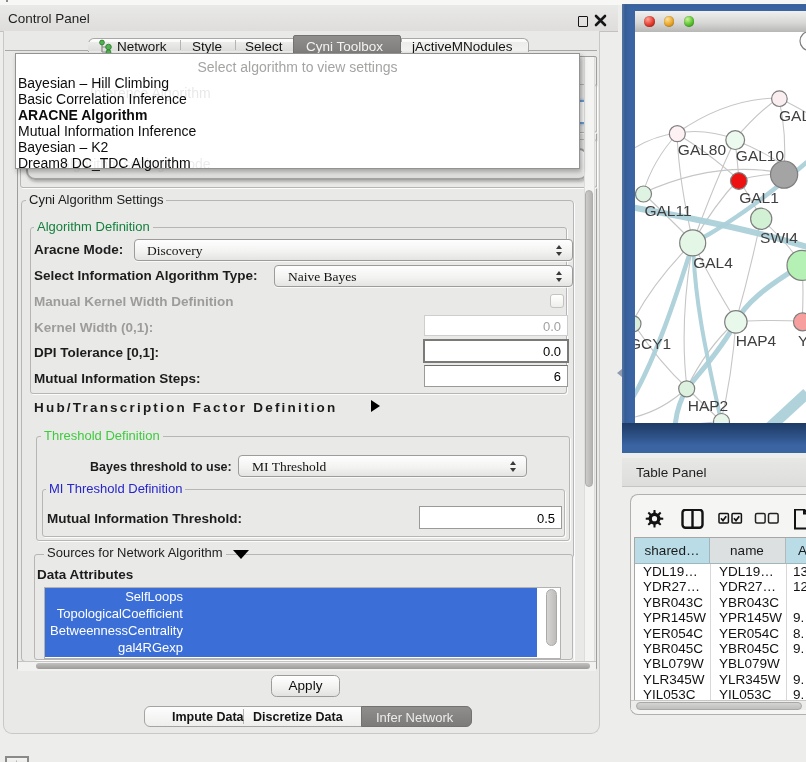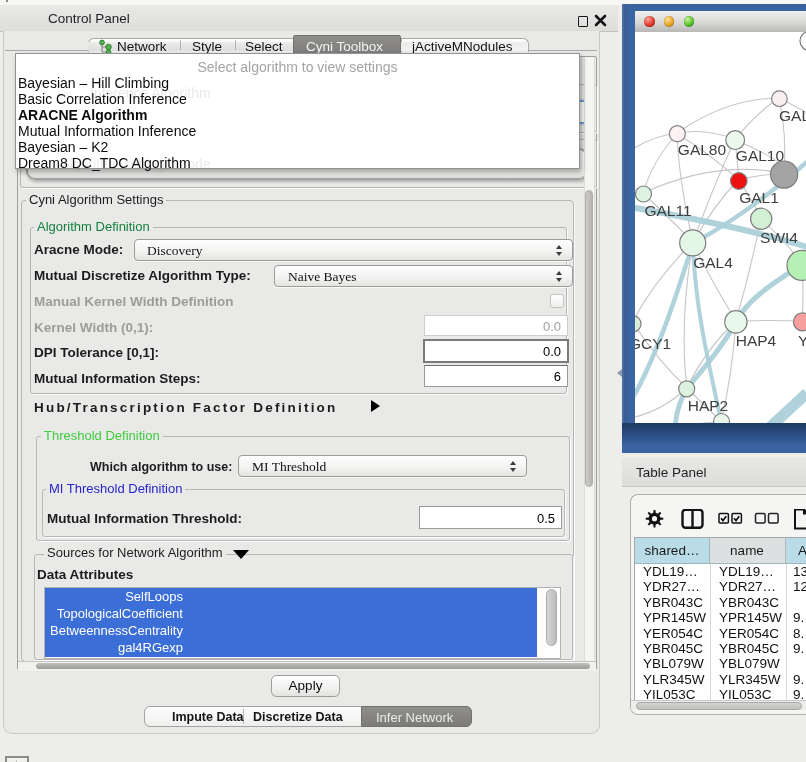--- a/index.html
+++ b/index.html
@@ -14,21 +14,21 @@
   .stepper:after{content:"";position:absolute;left:1px;bottom:0.5px;border-left:3px solid transparent;border-right:3px solid transparent;border-top:4.5px solid #3a3a3a;}
   .tfield{position:absolute;background:#fff;font-size:13px;text-align:right;}
   .tfield span{position:absolute;right:6px;top:50%;transform:translateY(-50%);}
 </style></head>
 <body>
 
 <div class="abs" style="left:0;top:0;width:806px;height:5px;background:#f7f7f6;"></div>
 <div class="abs" style="left:6px;top:0;width:2px;height:2px;background:#8a8a8a;"></div>
 
 <div class="abs" style="left:0;top:5px;width:618px;height:26px;background:linear-gradient(180deg,#e9e9e8,#dedddc);border-bottom:1px solid #c2c1bf;"></div>
-<div class="abs" style="left:8px;top:11px;font-size:13.5px;color:#1f1f1f;margin-left:40px;">Control Panel</div>
+<div class="abs" style="left:8px;top:11px;font-size:13.5px;color:#1f1f1f;">Control Panel</div>
 <div class="abs" style="left:578px;top:16px;width:8px;height:9px;border:1.6px solid #161616;border-radius:1px;"></div>
 <svg class="abs" style="left:594px;top:14px;" width="13" height="13" viewBox="0 0 13 13">
     <path d="M2 2 L11 11 M11 2 L2 11" stroke="#161616" stroke-width="2.6" stroke-linecap="round"></path>
   </svg>
 
 <div class="abs" style="left:3px;top:31px;width:595px;height:702px;background:#e9e9e8;border:1px solid #c9c8c6;border-top:none;border-radius:0 0 9px 9px;"></div>
 
 <div class="abs" style="left:5px;top:50px;width:592px;height:1px;background:#a9a8a6;"></div>
 
 <div class="abs" style="left:88px;top:38px;width:205px;height:13px;border:1px solid #a9a8a6;border-bottom:none;border-radius:6px 0 0 0;background:linear-gradient(180deg,#fdfdfd,#ececeb);"></div>
@@ -72,21 +72,21 @@
 
 <div class="abs etch" style="left:30px;top:227px;width:535px;height:165px;"></div>
 <div class="glbl" style="left:34px;top:220px;color:#15803d;">Algorithm Definition</div>
 
 <div class="blbl" style="left:34px;top:242px;">Aracne Mode:</div>
 <div class="combo" style="left:134px;top:239px;width:437px;height:20px;">
     <span class="ct">Discovery</span>
     <span class="stepper"></span>
   </div>
 
-<div class="blbl" style="left:34px;top:268px;">Mutual Discretize Algorithm Type:</div>
+<div class="blbl" style="left:34px;top:268px;">Select Information Algorithm Type:</div>
 <div class="combo" style="left:274px;top:265px;width:297px;height:20px;">
     <span class="ct" style="left:13px;">Naive Bayes</span>
     <span class="stepper"></span>
   </div>
 
 <div class="blbl" style="left:34px;top:294px;color:#9d9c9a;">Manual Kernel Width Definition</div>
 <div class="abs" style="left:550px;top:294px;width:12px;height:12px;border:1px solid #c4c3c1;border-radius:3px;background:linear-gradient(180deg,#ffffff,#eeeeed);"></div>
 
 <div class="blbl" style="left:34px;top:320px;color:#9d9c9a;">Kernel Width (0,1):</div>
 <div class="tfield" style="left:424px;top:315px;width:144px;height:21px;border:1px solid #cfcecd;box-sizing:border-box;color:#a2a1a0;">
@@ -102,21 +102,21 @@
 <div class="tfield" style="left:424px;top:365px;width:144px;height:22px;border:1px solid #9b9a98;border-top-color:#6f6e6c;box-sizing:border-box;color:#000;">
     <span>6</span>
   </div>
 
 <div class="blbl" style="left:34px;top:400px;letter-spacing:2.2px;">Hub/Transcription Factor Definition</div>
 <div class="abs" style="left:371px;top:400px;width:0;height:0;border-top:6.5px solid transparent;border-bottom:6.5px solid transparent;border-left:9px solid #000;"></div>
 
 <div class="abs etch" style="left:36px;top:436px;width:532px;height:103px;"></div>
 <div class="glbl" style="left:41px;top:429px;color:#3ecb3e;">Threshold Definition</div>
 
-<div class="blbl" style="left:90px;top:460px;font-size:12.5px;">Which algorithm to use:</div>
+<div class="blbl" style="left:90px;top:460px;font-size:12.5px;">Bayes threshold to use:</div>
 <div class="combo" style="left:238px;top:455px;width:287px;height:20px;">
     <span class="ct" style="left:13px;">MI Threshold</span>
     <span class="stepper"></span>
   </div>
 
 <div class="abs etch" style="left:42px;top:489px;width:521px;height:46px;"></div>
 <div class="glbl" style="left:46px;top:482px;color:#2626cb;">MI Threshold Definition</div>
 
 <div class="blbl" style="left:47px;top:511px;">Mutual Information Threshold:</div>
 <div class="tfield" style="left:419px;top:506px;width:143px;height:23px;border:1.5px solid #9b9a98;box-sizing:border-box;color:#000;">

